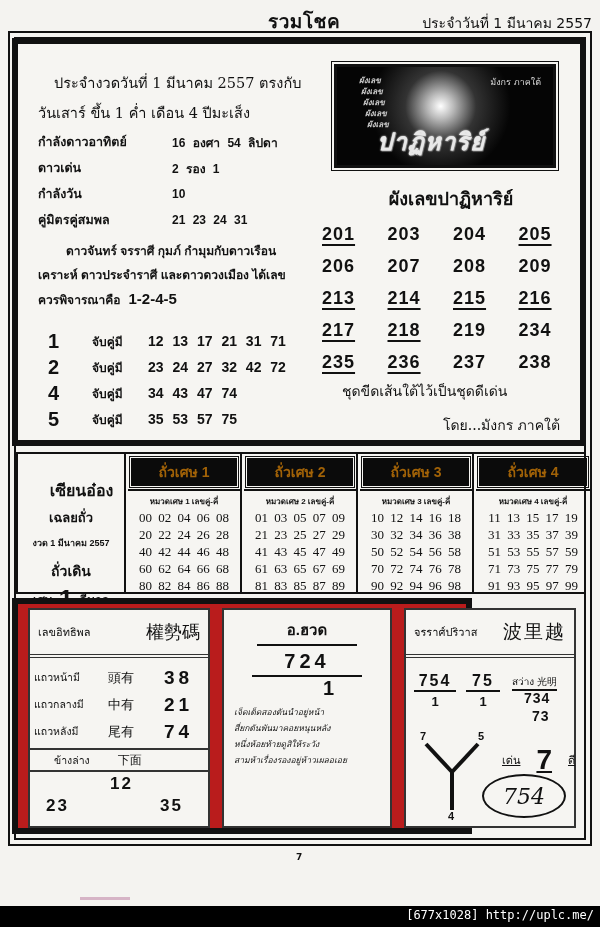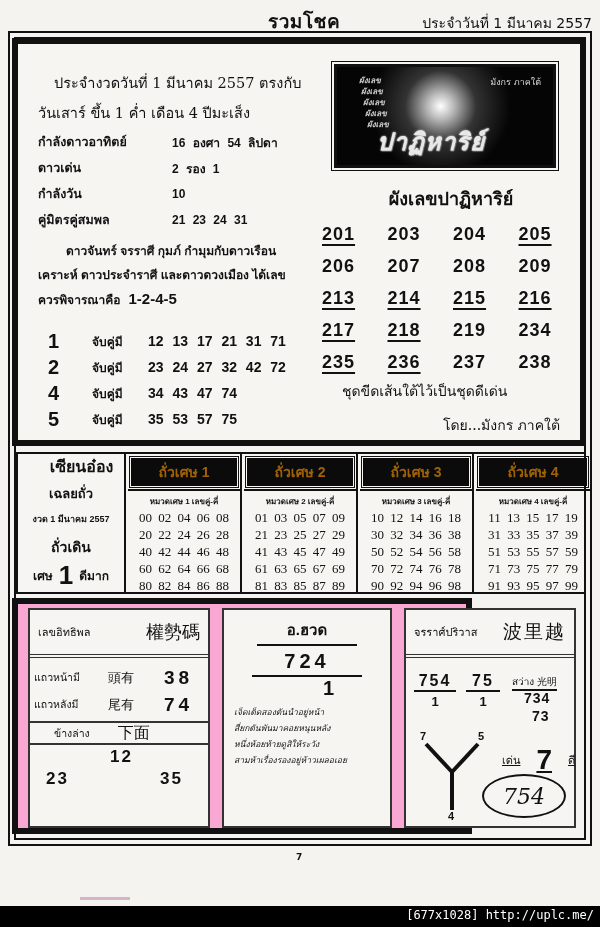--- a/index.html
+++ b/index.html
@@ -31,44 +31,44 @@
   .banner .word { position: absolute; left: 40px; bottom: 4px; color: #e8e8e8; font-size: 24px; font-weight: bold; font-style: italic; letter-spacing: 1px; text-shadow: 0 0 2px #fff, 1px 1px 0 #555; }
   .grid-title { position: absolute; left: 316px; top: 140px; width: 234px; text-align: center; font-size: 18px; font-weight: bold; font-family: "Liberation Sans", sans-serif; }
   .numgrid { position: absolute; left: 304px; top: 180px; width: 250px; display: grid; grid-template-columns: repeat(4, 1fr); row-gap: 6px; column-gap: 12px; }
   .numgrid .c { font-family: "Liberation Sans", sans-serif; font-weight: bold; font-size: 18px; letter-spacing: 1px; height: 26px; text-align: left; }
   .numgrid .c.u { text-decoration: underline; text-decoration-thickness: 2px; text-underline-offset: 4px; }
   .note1 { position: absolute; left: 324px; top: 336px; font-family: "DejaVu Serif", serif; font-size: 14px; }
   .note2 { position: absolute; right: 20px; top: 370px; font-family: "DejaVu Serif", serif; font-size: 14px; }
 
   .sec2 { position: absolute; left: 16px; top: 452px; width: 570px; height: 142px; border: 2px solid #111; background: #f6f5f2; }
   .s2-left { position: absolute; left: 0; top: 0; width: 108px; height: 138px; border-right: 2px solid #111; text-align: center; font-family: "Liberation Sans", sans-serif; font-weight: bold; }
-  .s2-left .t1 { margin-top: 0; font-size: 16px; padding-left: 21px; }
+  .s2-left .t1 { margin-top: 24px; font-size: 16px; padding-left: 21px; }
   .s2-left .t2 { margin-top: 4px; font-size: 13px; }
   .s2-left .t3 { margin-top: 8px; font-size: 9px; }
   .s2-left .t4 { margin-top: 10px; font-size: 14px; }
   .s2-left .t5 { margin-top: 2px; font-size: 12px; display: flex; justify-content: center; align-items: center; gap: 6px; }
   .s2-left .t5 .one { font-size: 26px; }
   .tcol { position: absolute; top: 0; width: 114px; height: 138px; border-right: 2px solid #111; }
   .tcol:last-child { border-right: none; }
   .tcol .thead { margin: 4px 3px 0 3px; height: 28px; background: #0b0b0b; color: #a16207; font-family: "Liberation Sans", sans-serif; font-weight: bold; font-size: 14px; display: flex; align-items: center; justify-content: center; outline: 1px solid #111; outline-offset: 1px; }
   .tcol .sub { margin-top: 3px; border-top: 2px solid #111; text-align: center; font-size: 8px; font-weight: bold; font-family: "Liberation Sans", sans-serif; padding-top: 4px; }
   .tcol .nums { font-family: "Liberation Serif", serif; font-size: 13px; line-height: 17px; text-align: center; word-spacing: 3px; margin-top: 1px; }
 
-  .sec3 { position: absolute; left: 12px; top: 598px; width: 460px; height: 236px; border: 6px solid #111; background: #f9a8d4; }
+  .sec3 { position: absolute; left: 12px; top: 598px; width: 460px; height: 236px; border: 6px solid #111; background: #b91c1c; }
   .box { position: absolute; top: 4px; border: 2px solid #333; background: #f6f5f2; }
   .box .bh { height: 48px; border-bottom: 4px double #333; display: flex; align-items: center; justify-content: space-between; padding: 0 8px; font-family: "DejaVu Sans", sans-serif; font-size: 11px; }
   .box .bh .cn { font-family: "DejaVu Serif", serif; font-size: 18px; }
   .b1 { left: 10px; width: 182px; height: 220px; }
   .b1 .row { display: flex; align-items: center; height: 27px; padding-left: 4px; font-size: 10.5px; }
   .b1 .row .a { width: 74px; }
   .b1 .row .b { width: 56px; font-family: "DejaVu Serif", serif; font-size: 13px; }
   .b1 .row .c { font-size: 19px; font-weight: bold; letter-spacing: 4px; font-family: "Liberation Sans", sans-serif; }
   .b1 .rows { padding-top: 6px; }
   .b1 .under { border-top: 2px solid #333; border-bottom: 2px solid #333; height: 24px; display: flex; align-items: center; padding-left: 24px; gap: 28px; font-size: 10.5px; margin-top: 3px; }
-  .b1 .under .cn { font-family: Liberation Sans, sans-serif; font-size: 16px; }
+  .b1 .under .cn { font-family: Liberation Sans, sans-serif; font-size: 12px; }
   .b1 .tri { position: relative; height: 50px; font-family: "Liberation Sans", sans-serif; font-weight: bold; font-size: 17px; letter-spacing: 2px; }
   .b1 .tri .t { position: absolute; left: 80px; top: 2px; }
   .b1 .tri .l { position: absolute; left: 16px; top: 24px; }
   .b1 .tri .r { position: absolute; left: 130px; top: 24px; }
   .b2 { left: 204px; width: 170px; height: 220px; }
   .b2 .bh .cn { font-size: 17px; letter-spacing: 1px; }
   .b2 .who { text-align: center; font-family: "Liberation Sans", sans-serif; font-weight: bold; font-size: 15px; margin-top: 8px; }
   .b2 .line { width: 100px; margin: 2px auto 0; border-top: 2px solid #111; }
   .b2 .num { text-align: center; font-family: "Liberation Sans", sans-serif; font-weight: bold; font-size: 20px; letter-spacing: 4px; margin-top: 4px; }
   .b2 .num1 { text-align: right; padding-right: 56px; font-family: "Liberation Sans", sans-serif; font-weight: bold; font-size: 20px; }
@@ -263,20 +263,25 @@
           <span>เลขอิทธิพล</span>
           <span class="cn">權勢碼</span>
         </div>
       <div class="rows">
         <div class="row">
             <span class="a">แถวหน้ามี</span>
             <span class="b">頭有</span>
             <span class="c">38</span>
           </div>
         <div class="row">
+            <span class="a">แถวกลางมี</span>
+            <span class="b">中有</span>
+            <span class="c">21</span>
+          </div>
+        <div class="row">
             <span class="a">แถวหลังมี</span>
             <span class="b">尾有</span>
             <span class="c">74</span>
           </div>
       </div>
       <div class="under">
           <span>ข้างล่าง</span>
           <span class="cn">下面</span>
         </div>
       <div class="tri">

